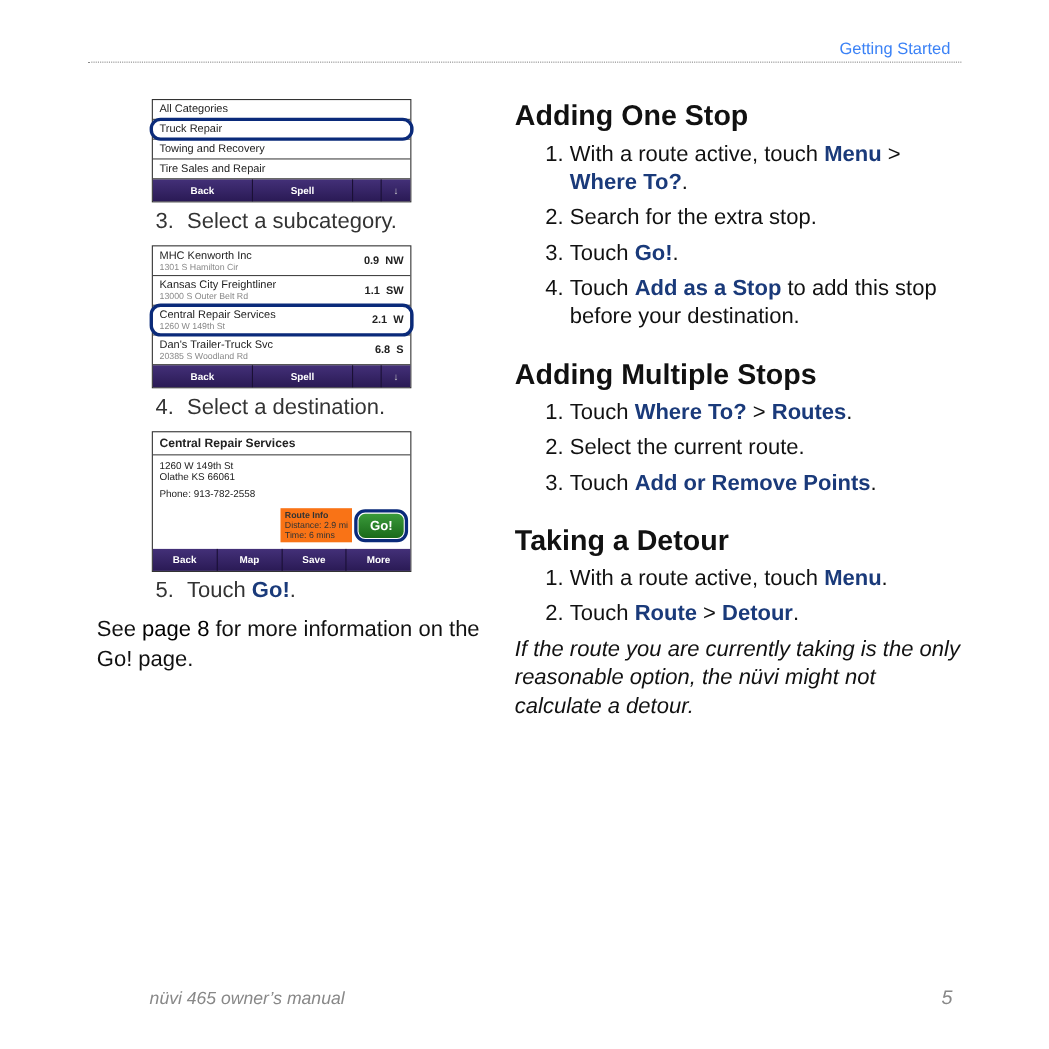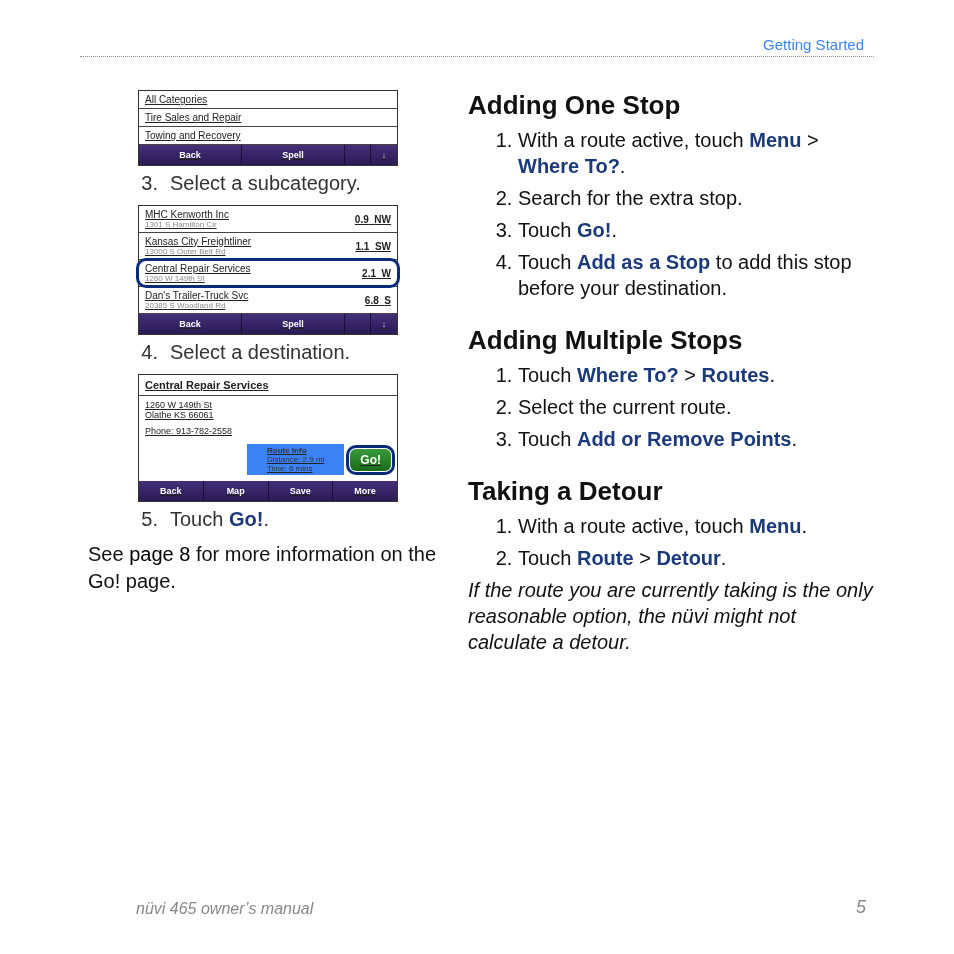--- a/index.html
+++ b/index.html
@@ -34,24 +34,23 @@
     display: flex;
     gap: 30px;
   }
   .col-left { width: 350px; }
   .col-right { flex: 1; }
 
   
   .shot {
     border: 1px solid #333;
     background: #fff;
-    width: 260px;
+    width: 236px;
     margin-left: 50px;
     font-size: 10px;
-    text-decoration: underline;
   }
   .shot-row {
     border-bottom: 1px solid #444;
     padding: 3px 6px;
     display: flex;
     justify-content: space-between;
     align-items: center;
     position: relative;
     min-height: 16px;
   }
@@ -93,21 +92,21 @@
     padding:4px 10px;
     font-weight:bold;
     position:relative;
     font-size:12px;
   }
   .gobtn::after{
     content:"";position:absolute;left:-4px;right:-4px;top:-4px;bottom:-4px;
     border:3px solid #0a2a7a;border-radius:10px;
   }
   .route-info{
-    background:#3b82f6;font-size:8px;color:#333;padding:2px 20px;
+    background:#f97316;font-size:8px;color:#333;padding:2px 4px;
   }
 
   
   .step {
     margin: 6px 0 10px 50px;
     font-size: 20px;
     color: #333;
     display:flex;
     gap:12px;
   }
@@ -159,25 +158,28 @@
 <div class="header-right">Getting Started</div>
 <div class="header-rule"></div>
 
 <div class="columns">
   <div class="col-left">
 
     <div class="shot">
       <div class="shot-row">
           <span>All Categories</span>
         </div>
+      <div class="shot-row hi">
+          <span>Truck Repair</span>
+        </div>
+      <div class="shot-row">
+          <span>Towing and Recovery</span>
+        </div>
       <div class="shot-row">
           <span>Tire Sales and Repair</span>
-        </div>
-      <div class="shot-row">
-          <span>Towing and Recovery</span>
         </div>
       <div class="btnbar">
         <div>Back</div>
         <div>Spell</div>
         <div class="sm"></div>
         <div class="sm">↓</div>
       </div>
     </div>
 
     <div class="step">

